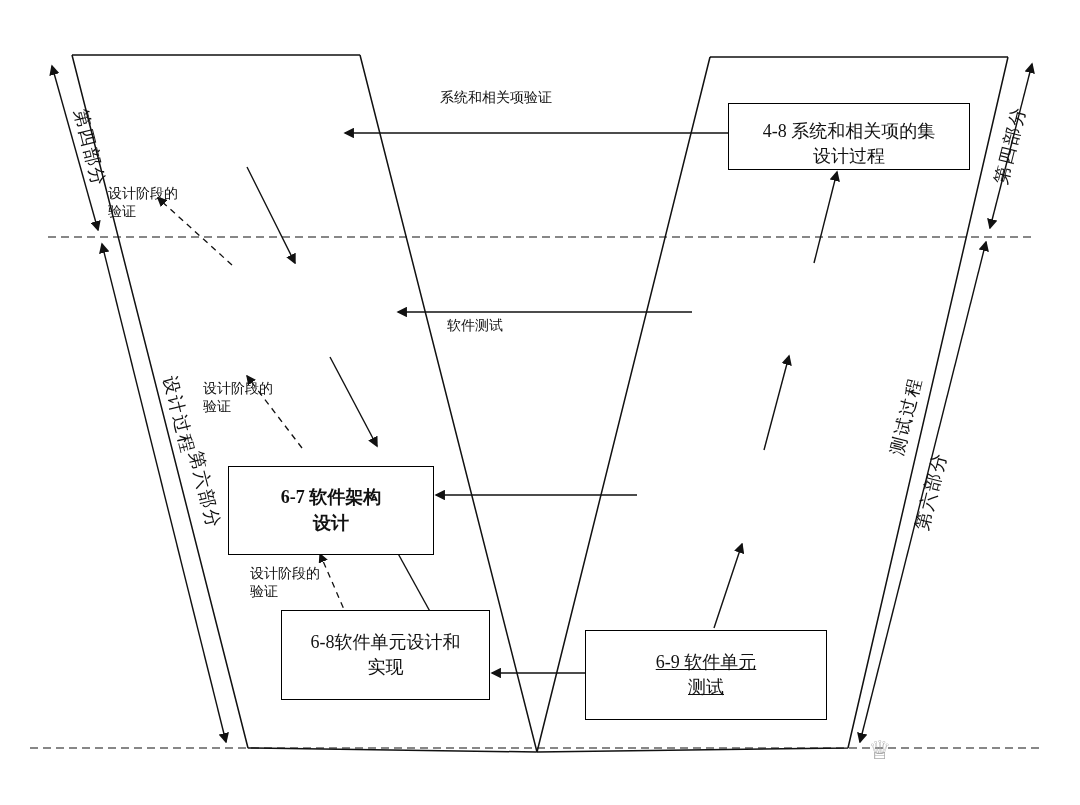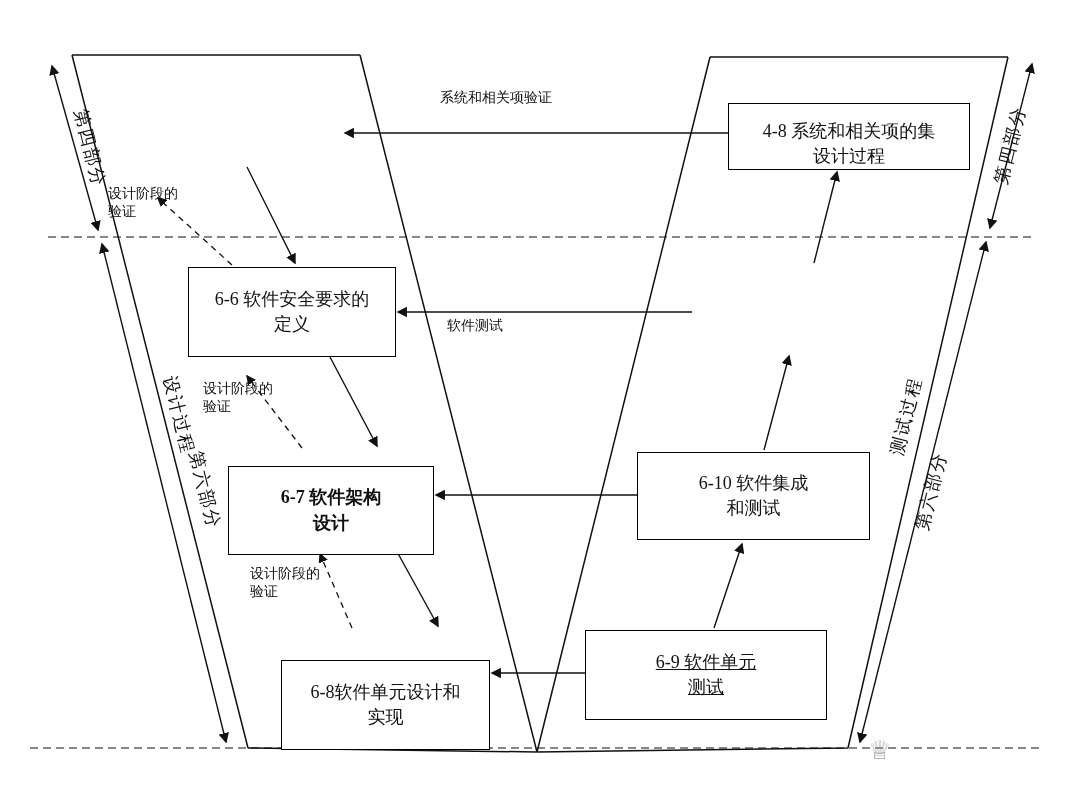--- a/index.html
+++ b/index.html
@@ -77,37 +77,29 @@
       <line x1="352" y1="628" x2="320" y2="554" marker-end="url(#ah)"></line>
     </g>
   </svg>
 
 
   <div class="box" style="left:728px;top:103px;width:240px;height:65px;justify-content:flex-end;">
     <span>4-8 系统和相关项的集</span>
     <span>设计过程</span>
   </div>
 
-  <div class="box" style="left:188px;top:267px;width:206px;height:88px;">
-    <span>6-6 软件安全要求的</span>
-    <span>定义</span>
-  </div>
 
 
   <div class="box" style="left:228px;top:466px;width:204px;height:87px;font-weight:bold;">
     <span>6-7 软件架构</span>
     <span>设计</span>
   </div>
 
-  <div class="box" style="left:637px;top:452px;width:231px;height:86px;">
-    <span>6-10 软件集成</span>
-    <span>和测试</span>
-  </div>
 
-  <div class="box" style="left:281px;top:660px;width:207px;height:88px;">
+  <div class="box" style="left:281px;top:610px;width:207px;height:88px;">
     <span>6-8软件单元设计和</span>
     <span>实现</span>
   </div>
 
   <div class="box" style="left:585px;top:630px;width:240px;height:88px;text-decoration:underline;">
     <span>6-9 软件单元</span>
     <span>测试</span>
   </div>
 
   <div class="lbl" style="left:440px;top:89px;width:220px;">系统和相关项验证</div>

